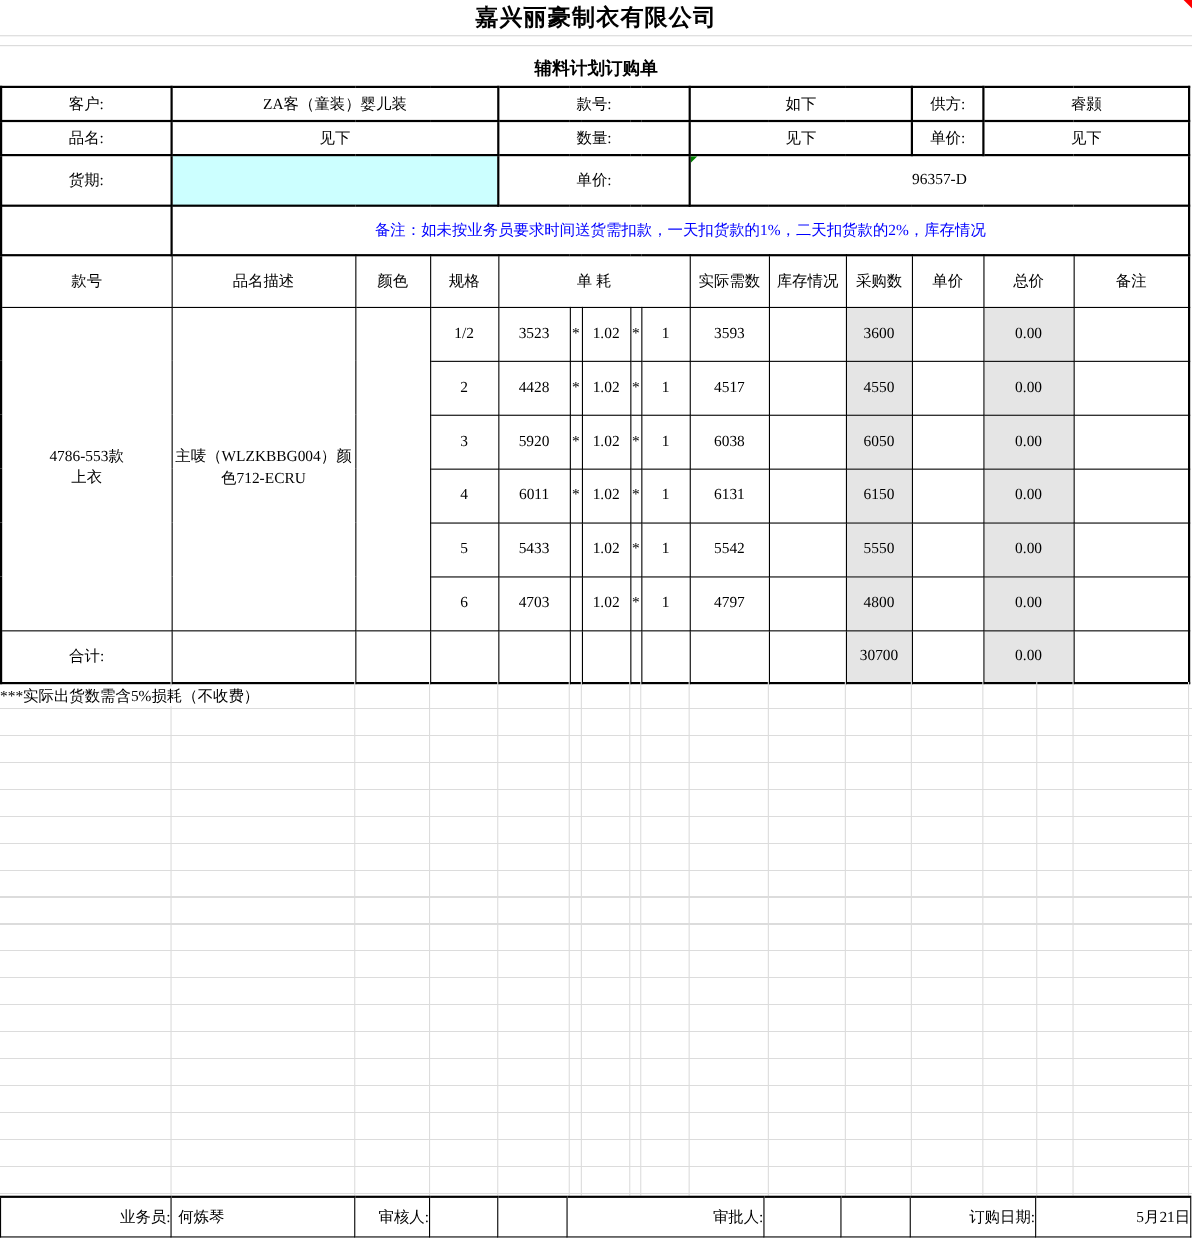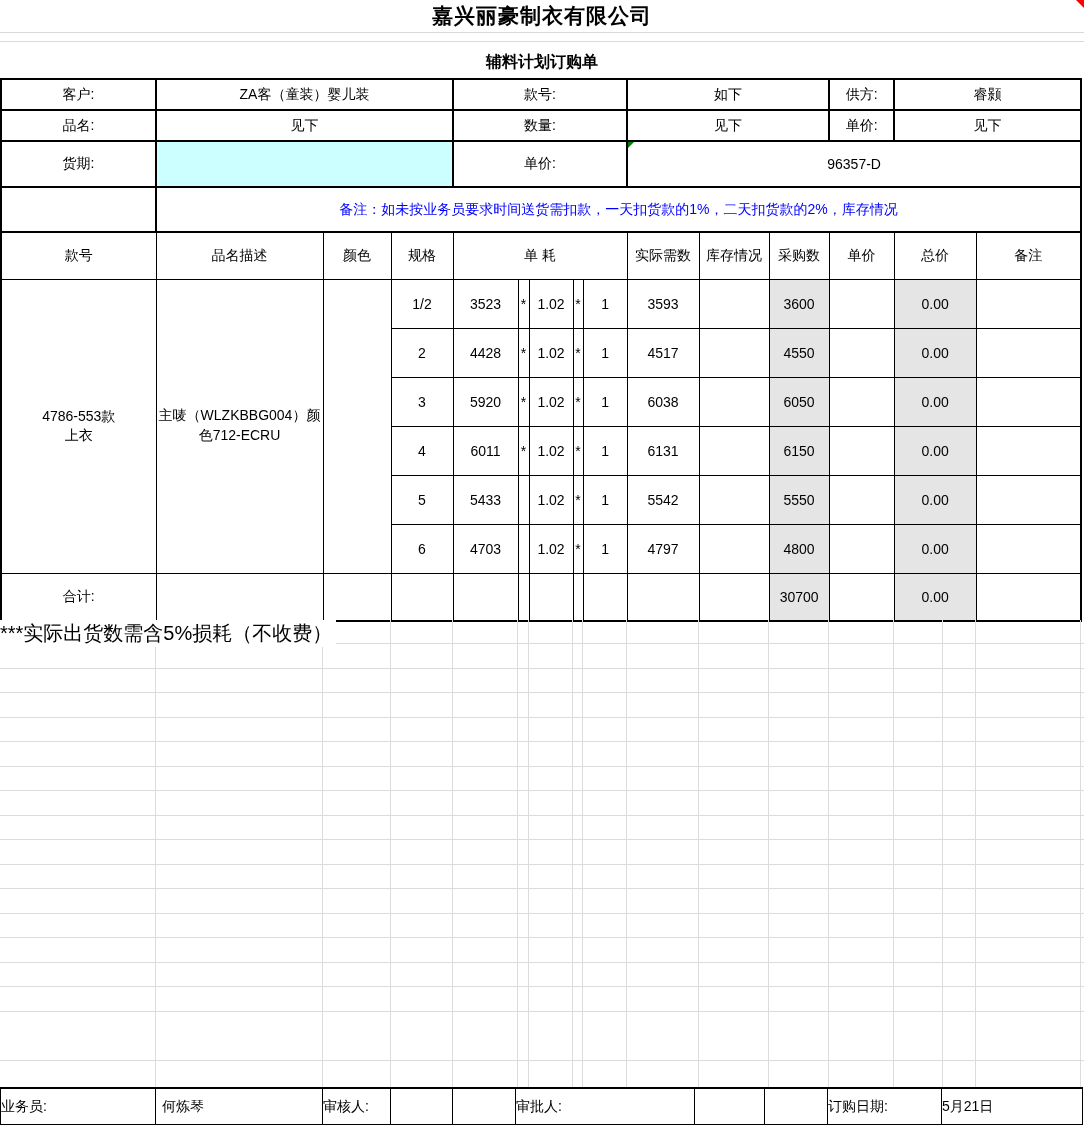--- a/index.html
+++ b/index.html
@@ -1,18 +1,18 @@
 <!DOCTYPE html>
 <html><head>
 <meta charset="utf-8">
 <style>
   html,body{margin:0;padding:0;background:#fff;}
   #sheet{
     position:relative;width:1084px;height:1126px;background:#fff;overflow:hidden;
-    font-family:Liberation Sans, sans-serif;color:#000;
+    font-family:Liberation Serif, serif;color:#000;
   }
   
   .title-row{position:absolute;left:0;top:0;width:1084px;height:32px;
     border-bottom:1px solid #d9d9d9;display:flex;align-items:center;justify-content:center;
     font-size:21px;font-weight:bold;letter-spacing:1px;}
   .spacer-row{position:absolute;left:0;top:33px;width:1084px;height:8px;border-bottom:1px solid #d9d9d9;}
   .subtitle-row{position:absolute;left:0;top:44px;width:1084px;height:36px;
     display:flex;align-items:center;justify-content:center;font-size:16px;font-weight:bold;}
   
   .red-tri{position:absolute;left:1076px;top:0;width:0;height:0;
@@ -31,25 +31,25 @@
   .cy{background:#ccffff;}
   .blue{color:#0000ff;}
   .prewrap{white-space:pre-line;line-height:1.35;}
   .desc{line-height:1.4;padding:0 2px;}
   .relcell{position:relative;}
   
   #grid-area{position:absolute;left:0;top:620px;width:1084px;height:467px;
     background-image:repeating-linear-gradient(to bottom,transparent 0,transparent 23.5px,#dcdcdc 23.5px,#dcdcdc 24.5px);}
   .vline{position:absolute;top:0;bottom:0;width:1px;background:#dcdcdc;}
   #footnote{position:absolute;left:0;top:620px;width:1084px;height:26px;display:flex;align-items:center;}
-  #footnote span{background:#fff;font-size:20px;padding-right:4px;}
+  #footnote span{background:#fff;font-size:14px;padding-right:4px;}
   
   #footer-table{position:absolute;left:0;top:1087px;width:1082px;border-top:2px solid #000;}
   #footer-table td{border:1px solid #000;border-top:2px solid #000;height:35px;
-    font-size:14px;text-align:left;padding:0;overflow:hidden;}
+    font-size:14px;text-align:right;padding:0;overflow:hidden;}
   #footer-table td.left{text-align:left;padding-left:6px;}
 </style>
 </head>
 <body>
 
 <div id="sheet">
 
   <div class="red-tri"></div>
 
   <div class="title-row">嘉兴丽豪制衣有限公司</div>

